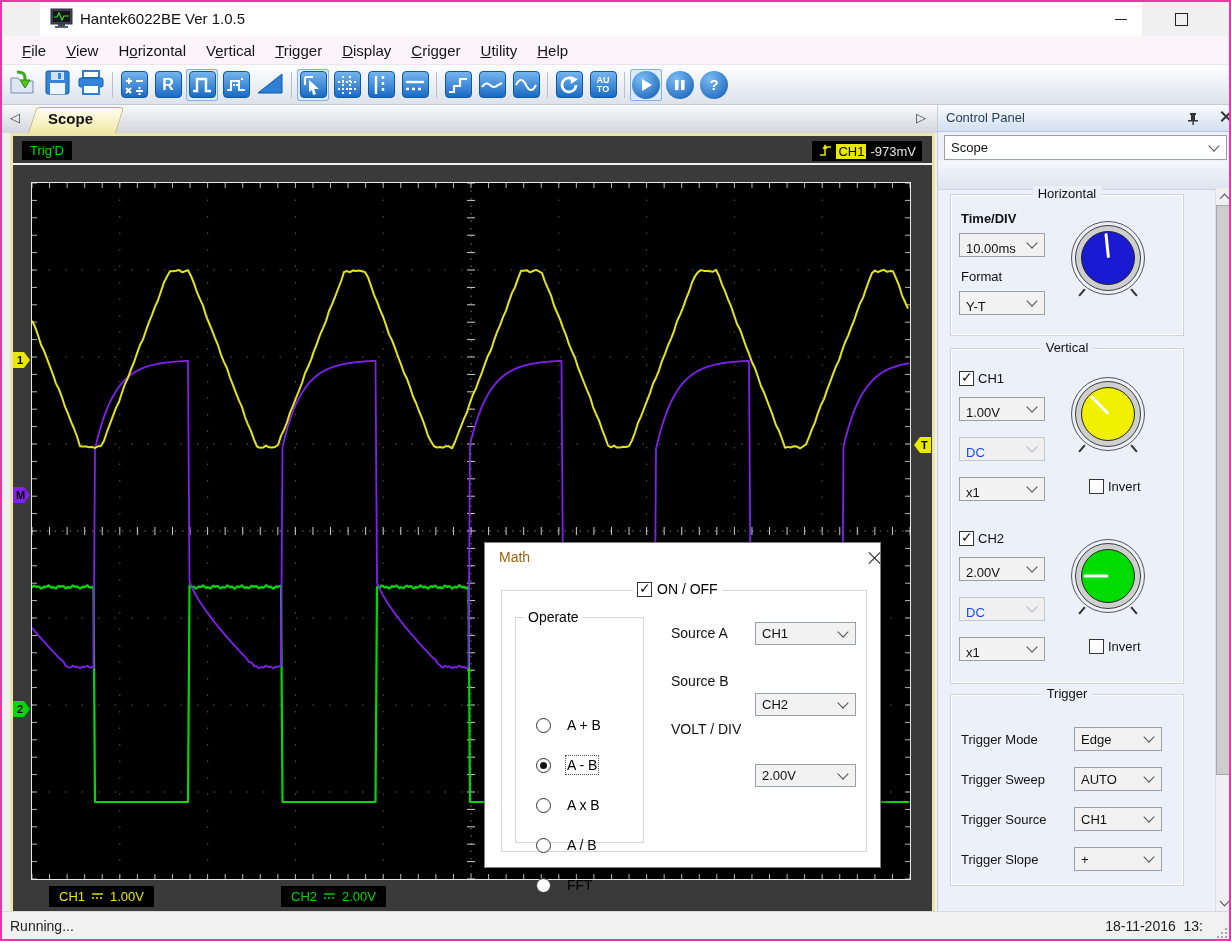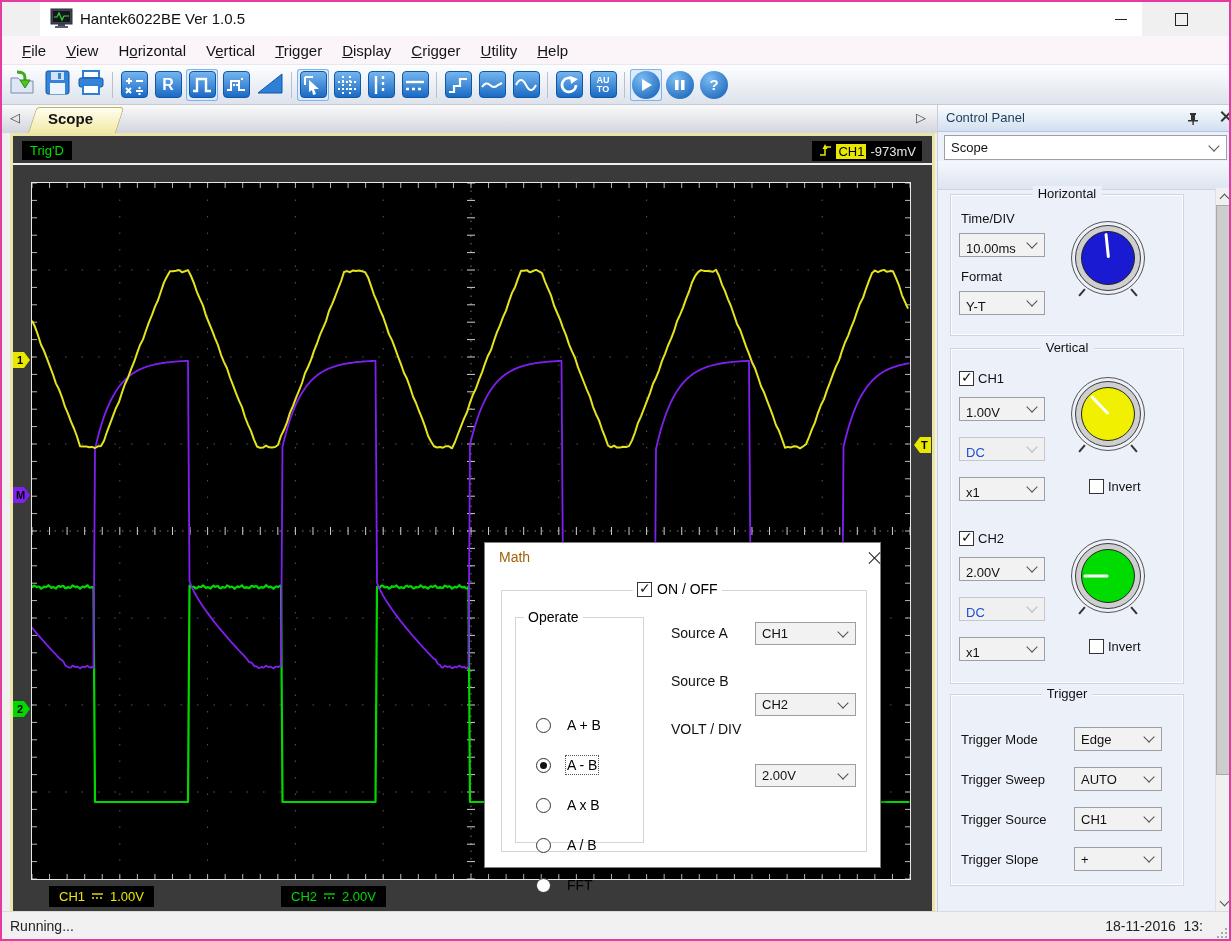--- a/index.html
+++ b/index.html
@@ -767,21 +767,21 @@
       <span id="cp-close"><span class="glyph-x-sm"></span></span>
     </div>
     <div class="cmb white abs" id="cp-mode">
         <span>Scope</span>
         <span class="chev"></span>
       </div>
     <div id="cp-strip"></div>
 
     <div class="group" id="grp-horizontal">
       <span class="legend">Horizontal</span>
-      <span class="cp-label" style="left:10px;top:16px;">Time/DIV</span>
+      <span class="cp-label" style="left:10px;top:16px;font-weight:bold;">Time/DIV</span>
       <div class="cmb cp-cmb" style="left:8px;top:38px;">
           <span>10.00ms</span>
           <span class="chev"></span>
         </div>
       <span class="cp-label" style="left:10px;top:74px;">Format</span>
       <div class="cmb cp-cmb" style="left:8px;top:96px;">
           <span>Y-T</span>
           <span class="chev"></span>
         </div>
       <div class="knob" style="left:120px;top:26px;">

